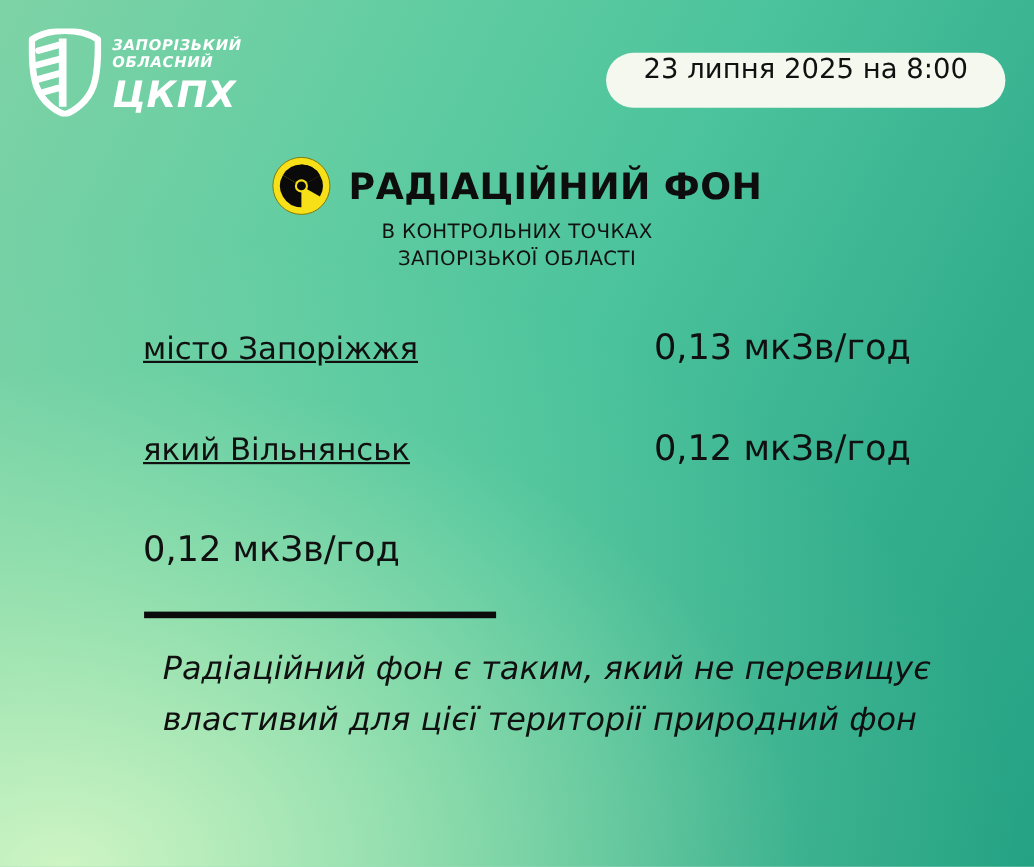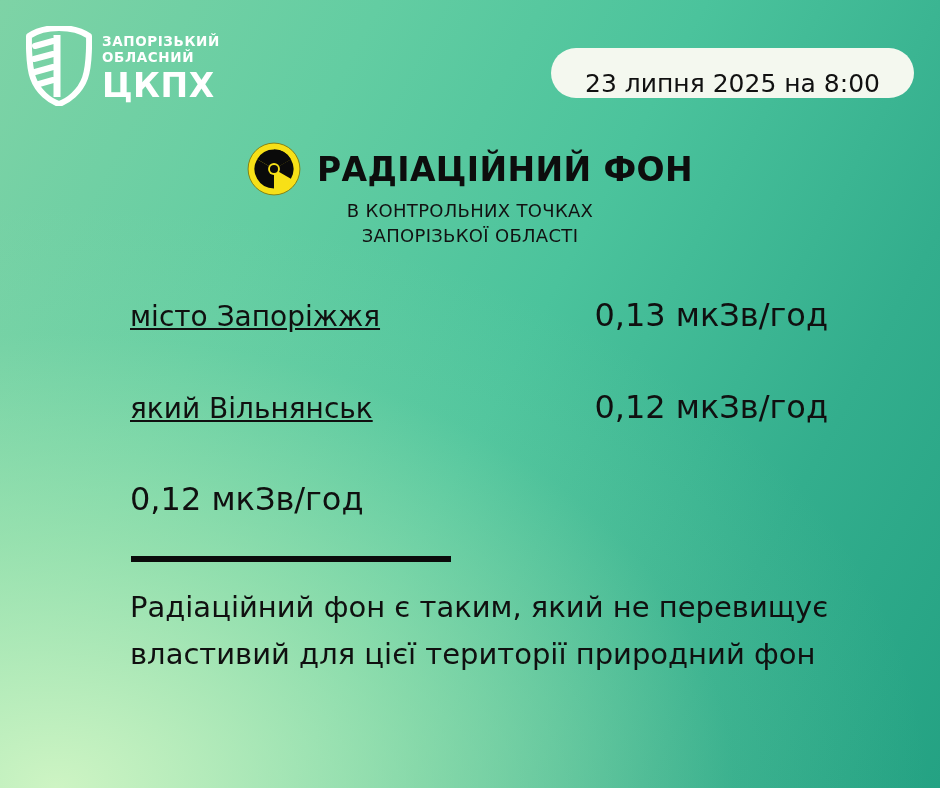--- a/index.html
+++ b/index.html
@@ -38,20 +38,21 @@
     height: 80px;
     flex: 0 0 auto;
     display: block;
   }
   #logo-text {
     display: flex;
     flex-direction: column;
     justify-content: center;
     line-height: 1;
     padding-top: 4px;
+    font-style: italic;
   }
   .logo-line-sm {
     color: #ffffff;
     font-size: 13.5px;
     font-weight: 700;
     letter-spacing: 0.6px;
     line-height: 1.24;
     white-space: nowrap;
   }
   #logo-abbrev {
@@ -69,21 +70,21 @@
     position: absolute;
     right: 26px;
     top: 48px;
     min-width: 300px;
     height: 50px;
     padding: 0 34px;
     box-sizing: border-box;
     background: #f4f8ef;
     border-radius: 999px;
     display: flex;
-    align-items: flex-end;
+    align-items: flex-start;
     justify-content: center;
     color: #111111;
     font-size: 25px;
     font-family: "DejaVu Sans", "Liberation Sans", sans-serif;
     white-space: nowrap;
   }
 
   
   #heading-block {
     position: absolute;
@@ -154,23 +155,24 @@
     left: 131px;
     top: 556px;
     width: 320px;
     height: 6px;
     background: #0b0b0b;
   }
 
   
   #footnote {
     position: absolute;
-    left: 130px;
+    left: 148px;
     right: 70px;
     top: 584px;
+    font-style: italic;
   }
   .footnote-line {
     color: #101010;
     font-size: 29px;
     line-height: 1.62;
     white-space: nowrap;
   }
 </style>
 </head>
 <body>

